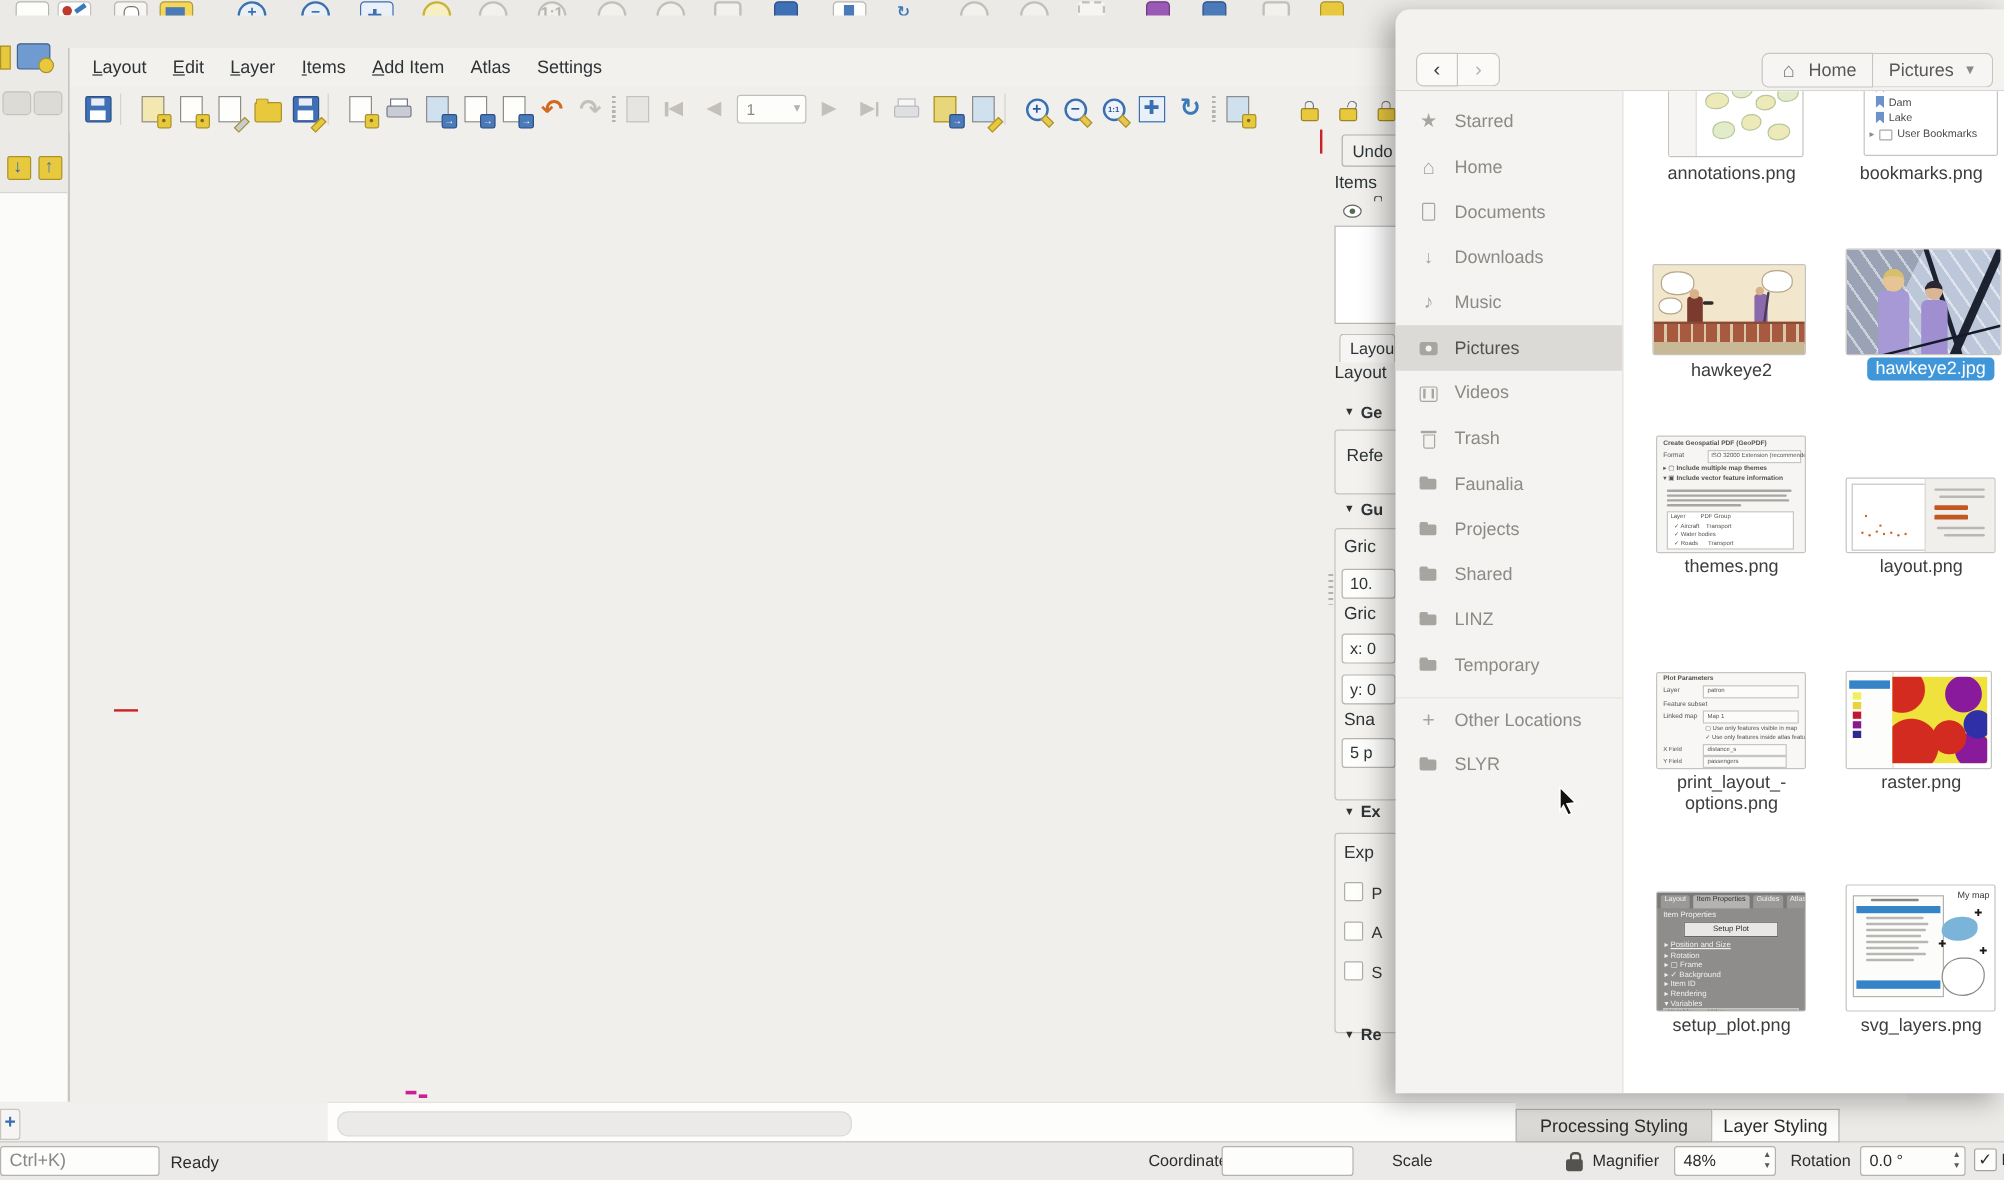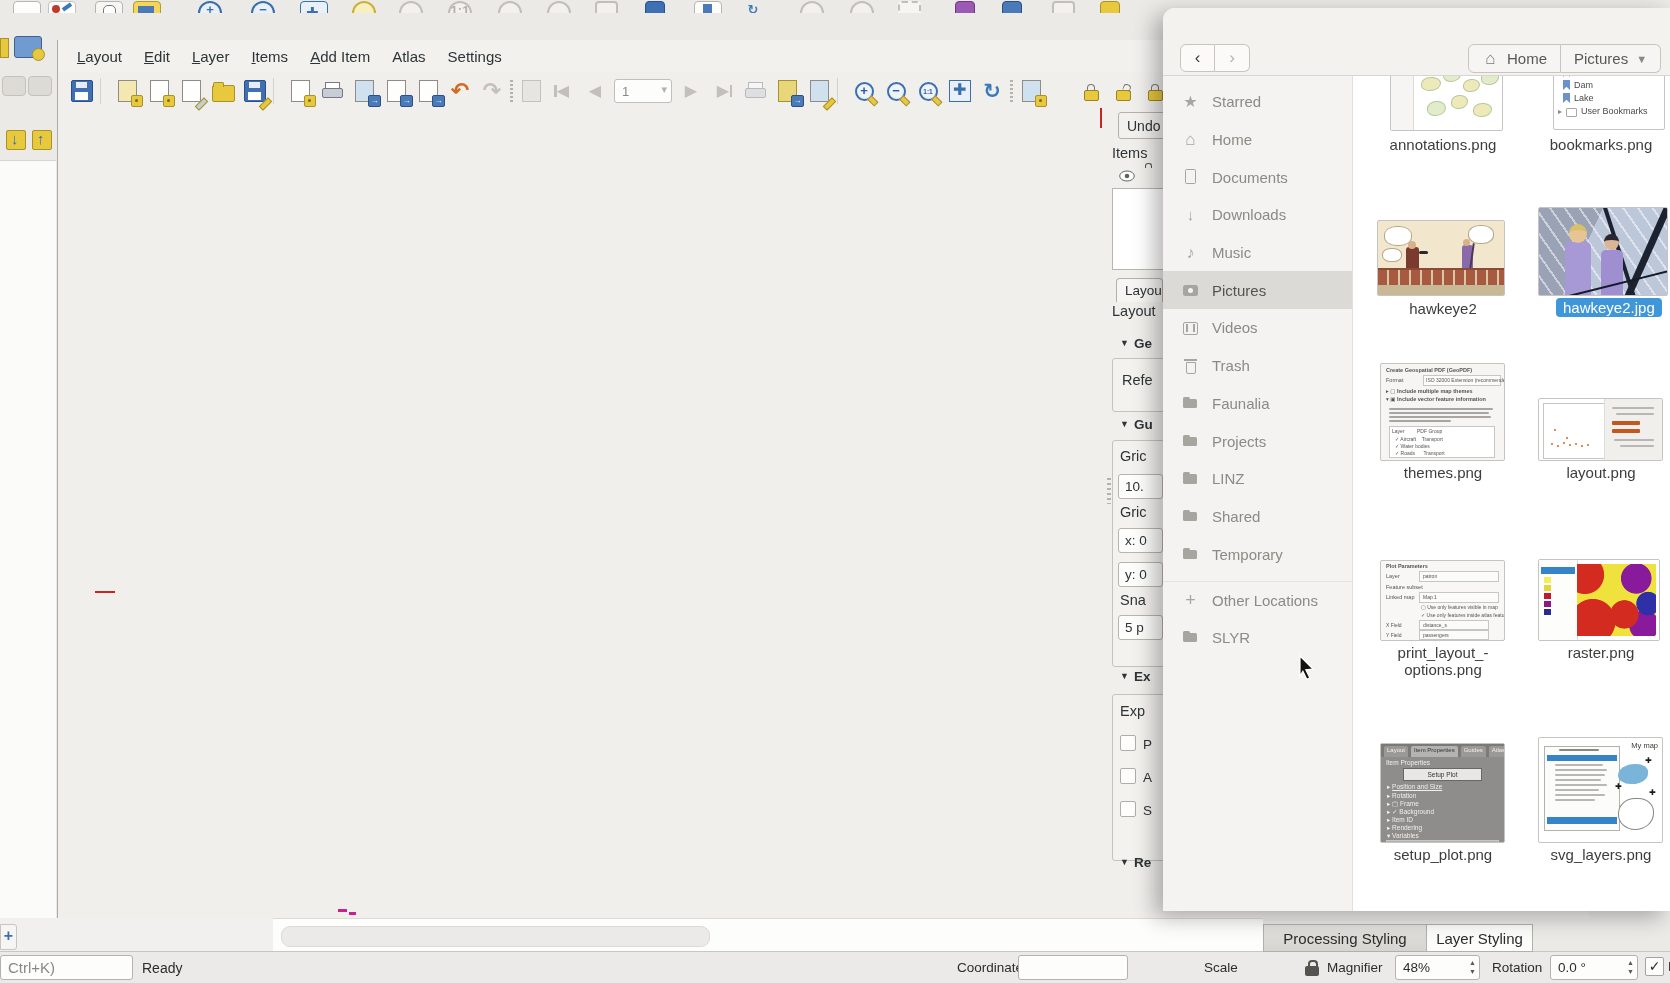--- a/index.html
+++ b/index.html
@@ -711,25 +711,25 @@
           <div class="srow">
             <span class="si si-folder"></span>
             <span>Faunalia</span>
           </div>
           <div class="srow">
             <span class="si si-folder"></span>
             <span>Projects</span>
           </div>
           <div class="srow">
             <span class="si si-folder"></span>
+            <span>Shared</span>
+          </div>
+          <div class="srow">
+            <span class="si si-folder"></span>
             <span>LINZ</span>
-          </div>
-          <div class="srow">
-            <span class="si si-folder"></span>
-            <span>Shared</span>
           </div>
           <div class="srow">
             <span class="si si-folder"></span>
             <span>Temporary</span>
           </div>
           <div class="srow other">
             <span class="si si-plus"></span>
             <span>Other Locations</span>
           </div>
           <div class="srow">
@@ -939,21 +939,21 @@
   <div class="abs" id="statusbar">
     <div class="sb-field" id="locator">
         <span>Ctrl+K)</span>
       </div>
     <span class="sb-label" id="ready">Ready</span>
     <span class="sb-label" style="left:957px;">Coordinate</span>
     <div class="sb-field" style="left:1018px;width:110px;">
         <span></span>
       </div>
 
-    <span class="sb-label" style="left:1160px;margin-left:44px;">Scale</span>
+    <span class="sb-label" style="left:1160px;">Scale</span>
     <div class="sb-field sb-combo" style="left:1193px;width:105px;">
         <span>1:29854291</span>
         <span class="combo-div"></span>
       </div>
     <span class="minilock" style="left:1305px;"></span>
     <span class="sb-label" style="left:1327px;">Magnifier</span>
     <div class="sb-field" style="left:1395px;width:85px;">
         <span>48%</span>
         <span class="spin-arrows">
           <span>▲</span>

